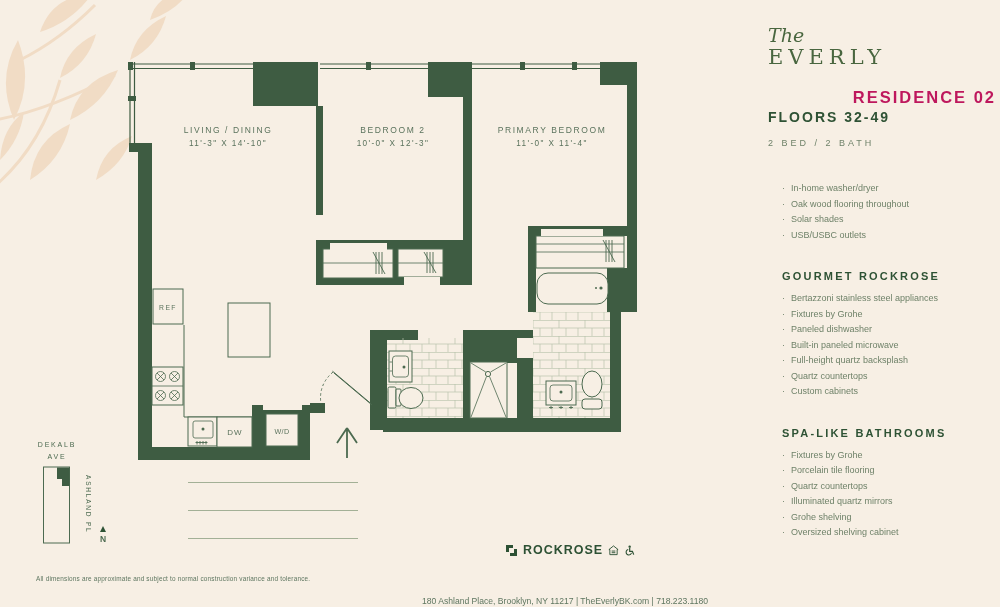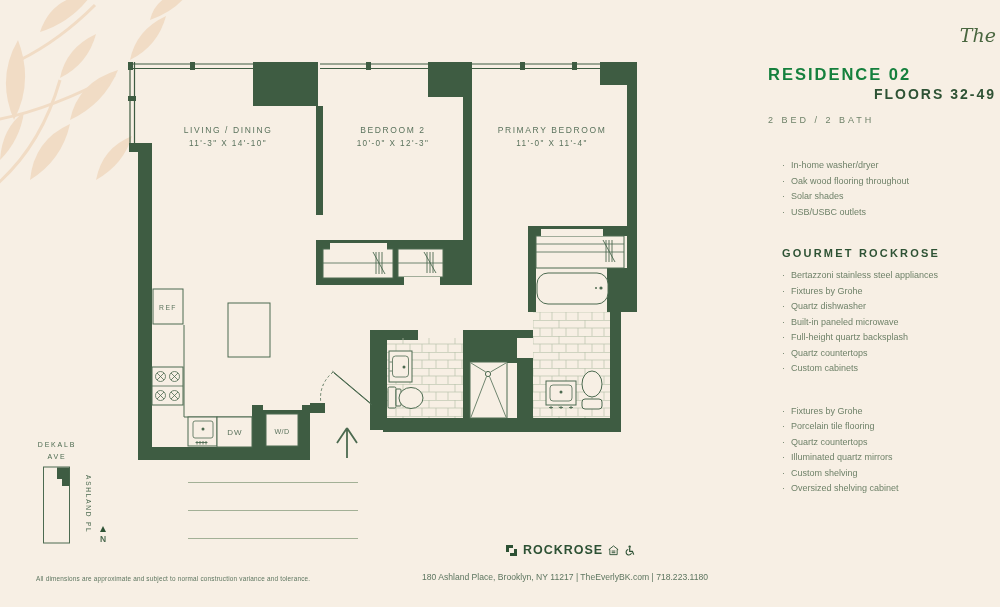--- a/index.html
+++ b/index.html
@@ -1,37 +1,37 @@
 <!DOCTYPE html>
 <html><head>
 <meta charset="utf-8">
 <style>
   html,body{margin:0;padding:0;}
   body{width:1000px;height:607px;position:relative;overflow:hidden;
        background:#F7EFE4;font-family:"Liberation Sans",sans-serif;}
   .abs{position:absolute;}
   
   .panel{position:absolute;left:768px;top:24px;width:228px;}
-  .brand{text-align:right;color:#49663F;}
+  .brand{text-align:left;color:#49663F;}
   .brand-the{font-family:"DejaVu Serif",serif;font-style:italic;font-size:19px;line-height:22px;}
   .brand-name{font-family:"DejaVu Serif",serif;font-size:21px;letter-spacing:5px;line-height:24px;margin-top:-1px;}
-  .res-title{margin-top:19px;text-align:left;font-size:16.5px;font-weight:bold;letter-spacing:2px;color:#15803d;}
-  .res-floors{margin-top:2px;text-align:right;font-size:14px;font-weight:bold;letter-spacing:2px;color:#2E5234;}
+  .res-title{margin-top:19px;text-align:right;font-size:16.5px;font-weight:bold;letter-spacing:2px;color:#be185d;}
+  .res-floors{margin-top:2px;text-align:left;font-size:14px;font-weight:bold;letter-spacing:2px;color:#2E5234;}
   .res-config{margin-top:13px;text-align:left;font-size:9px;letter-spacing:3px;color:#6F8269;}
   .sec{margin-top:27px;padding-left:14px;}
   .sec.first{margin-top:33px;}
   .sec-h{font-size:11px;font-weight:bold;letter-spacing:2.2px;color:#2E5234;}
   .sec-items{margin-top:9px;}
   .item{font-size:9px;color:#6F8269;line-height:15.5px;display:flex;}
   .bullet{width:9px;flex:0 0 9px;text-align:left;}
   
   .disclaimer{position:absolute;left:36px;top:575px;font-size:6.4px;color:#5E7660;letter-spacing:.2px;}
   .rockrose-row{position:absolute;left:430px;top:543px;width:280px;display:flex;align-items:center;justify-content:center;gap:5px;}
   .rockrose-name{font-size:12.5px;font-weight:bold;letter-spacing:1px;color:#2D5134;}
-  .address{position:absolute;left:315px;top:572px;width:500px;text-align:center;font-size:8.6px;color:#5E7660;}
+  .address{position:absolute;left:315px;top:596px;width:500px;text-align:center;font-size:8.6px;color:#5E7660;}
   
   .note-line{position:absolute;left:188px;width:170px;height:1.4px;background:#A3B096;}
   
   .w{fill:#3E5C42;}
   .fx{fill:#F7EFE4;stroke:#4C6A50;stroke-width:1;}
   .ln{stroke:#4C6A50;fill:none;}
   text.plan{font-family:"Liberation Sans",sans-serif;fill:#5B735D;}
   .mapTxt{font-family:"Liberation Sans",sans-serif;fill:#4C6A50;}
 </style>
 </head>
@@ -220,20 +220,21 @@
   <text class="mapTxt" transform="rotate(90 86 475)" x="86" y="475" font-size="6.5" letter-spacing="1.8">ASHLAND PL</text>
   <g>
     <polygon points="100,532 106,532 103,526" fill="#2E5234"></polygon>
     <text class="mapTxt" x="103" y="542" text-anchor="middle" font-size="8.5" font-weight="bold">N</text>
   </g>
 </svg>
 
 <div class="panel">
   <div class="brand">
     <div class="brand-the">The</div>
+    <div class="brand-name">EVERLY</div>
   </div>
   <div class="res-title">RESIDENCE 02</div>
   <div class="res-floors">FLOORS 32-49</div>
   <div class="res-config">2 BED / 2 BATH</div>
 
   <div class="sec first">
     <div class="sec-items">
       <div class="item">
           <span class="bullet">·</span>
           <span>In-home washer/dryer</span>
@@ -259,21 +260,21 @@
       <div class="item">
           <span class="bullet">·</span>
           <span>Bertazzoni stainless steel appliances</span>
         </div>
       <div class="item">
           <span class="bullet">·</span>
           <span>Fixtures by Grohe</span>
         </div>
       <div class="item">
           <span class="bullet">·</span>
-          <span>Quartz dishwasher</span>
+          <span>Paneled dishwasher</span>
         </div>
       <div class="item">
           <span class="bullet">·</span>
           <span>Built-in paneled microwave</span>
         </div>
       <div class="item">
           <span class="bullet">·</span>
           <span>Full-height quartz backsplash</span>
         </div>
       <div class="item">
@@ -281,40 +282,41 @@
           <span>Quartz countertops</span>
         </div>
       <div class="item">
           <span class="bullet">·</span>
           <span>Custom cabinets</span>
         </div>
     </div>
   </div>
 
   <div class="sec">
+    <div class="sec-h">SPA-LIKE BATHROOMS</div>
     <div class="sec-items">
       <div class="item">
           <span class="bullet">·</span>
           <span>Fixtures by Grohe</span>
         </div>
       <div class="item">
           <span class="bullet">·</span>
           <span>Porcelain tile flooring</span>
         </div>
       <div class="item">
           <span class="bullet">·</span>
           <span>Quartz countertops</span>
         </div>
       <div class="item">
           <span class="bullet">·</span>
           <span>Illuminated quartz mirrors</span>
         </div>
       <div class="item">
           <span class="bullet">·</span>
-          <span>Custom shelving</span>
+          <span>Grohe shelving</span>
         </div>
       <div class="item">
           <span class="bullet">·</span>
           <span>Oversized shelving cabinet</span>
         </div>
     </div>
   </div>
 </div>
 
 <div class="disclaimer">All dimensions are approximate and subject to normal construction variance and tolerance.</div>

